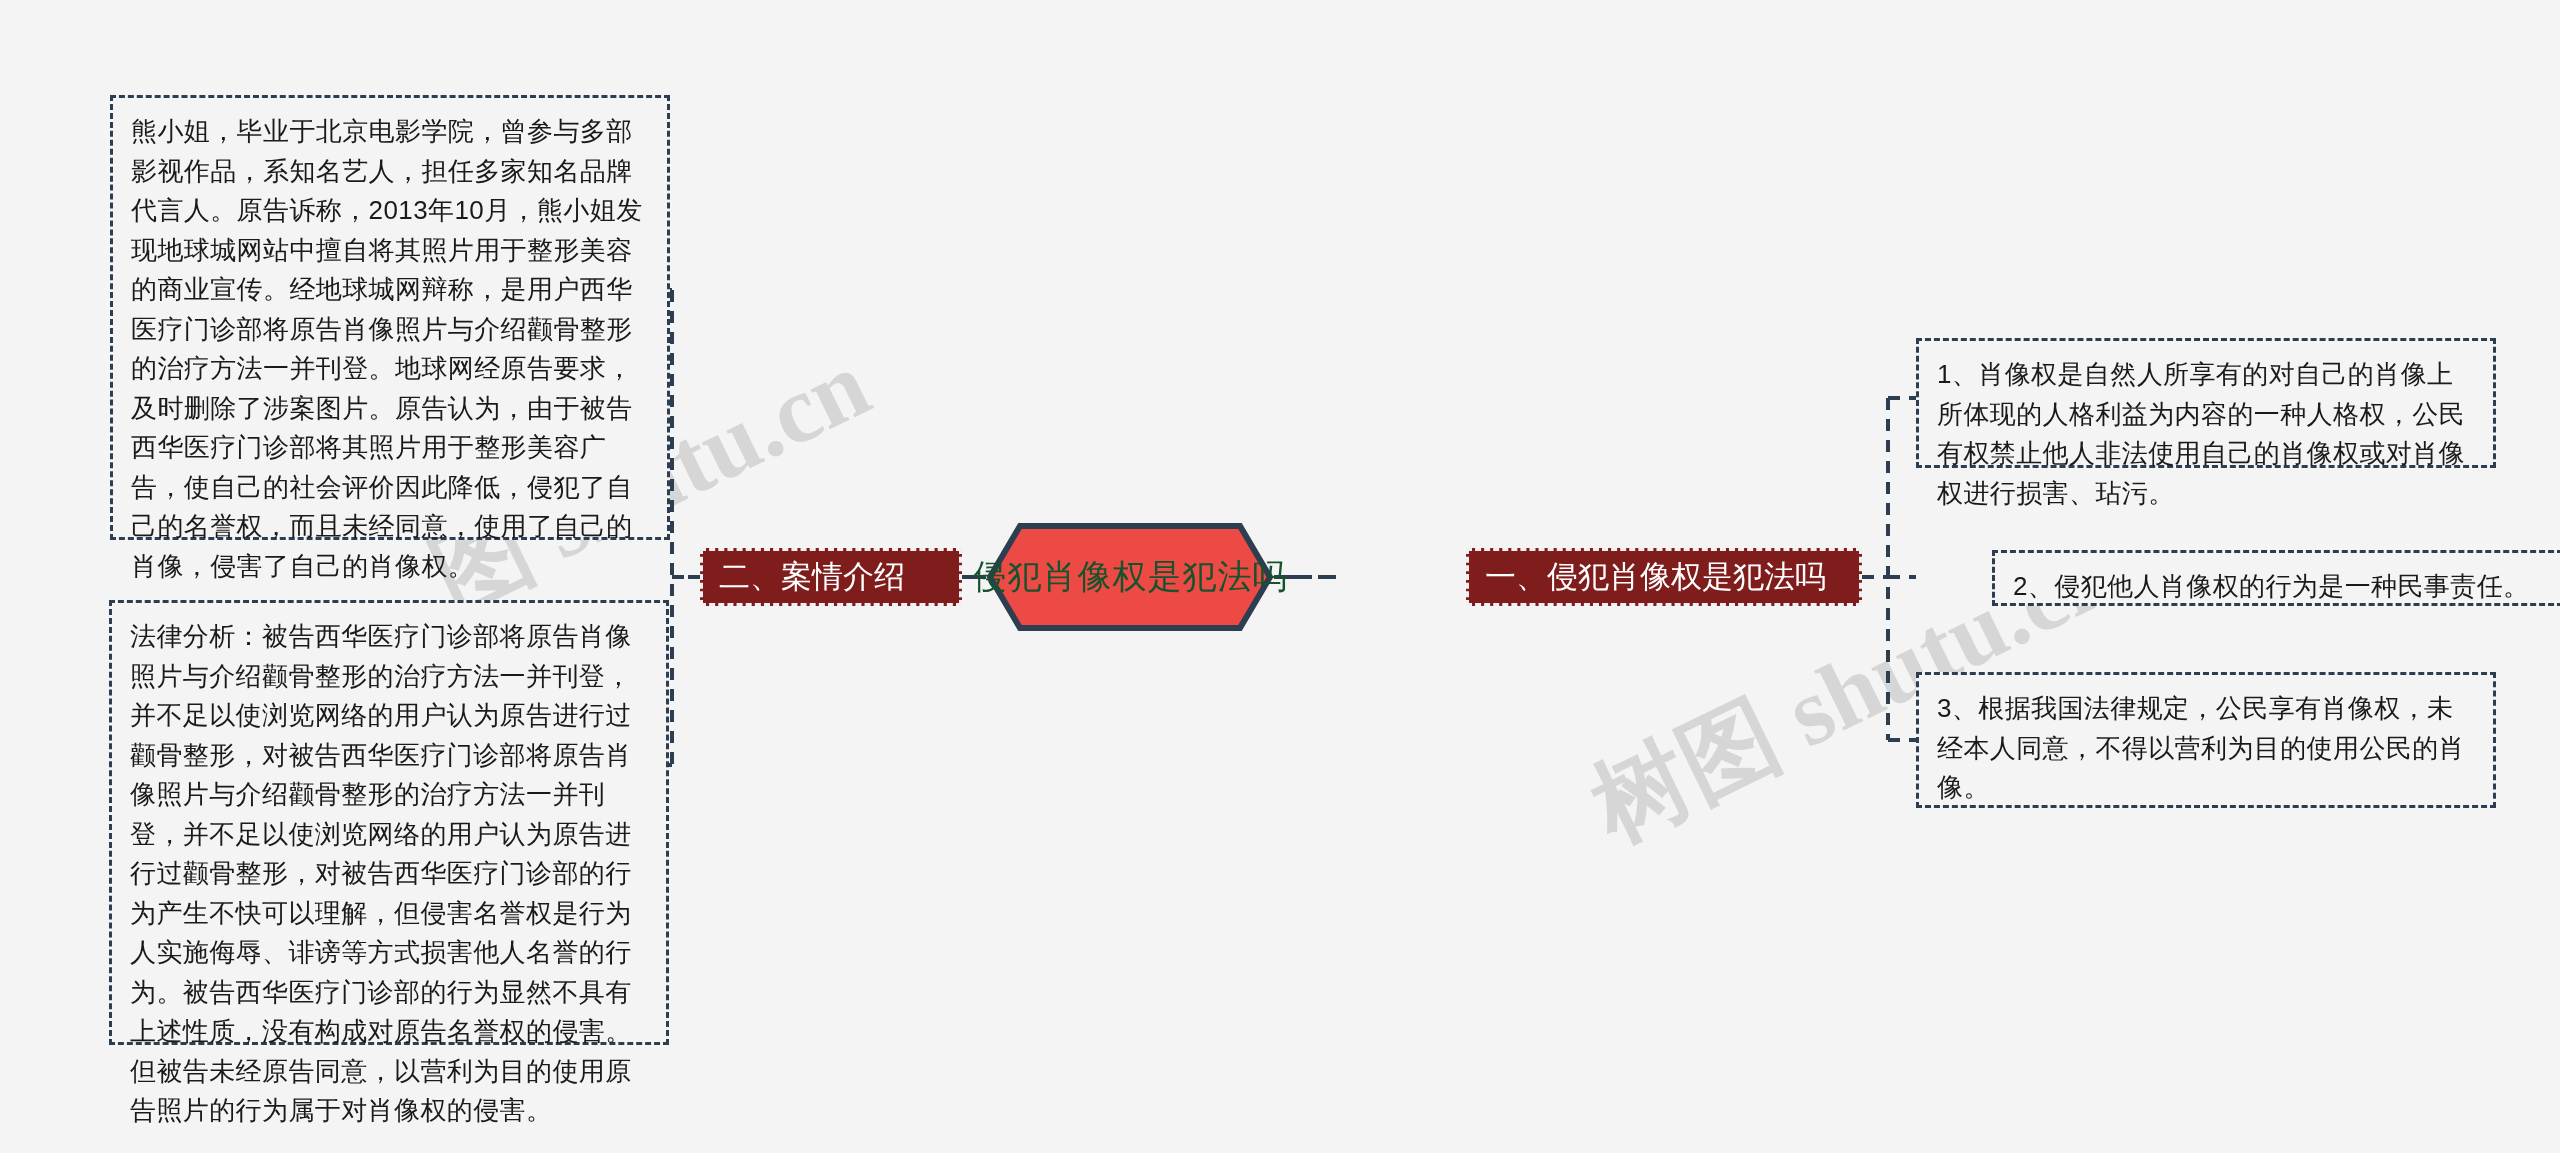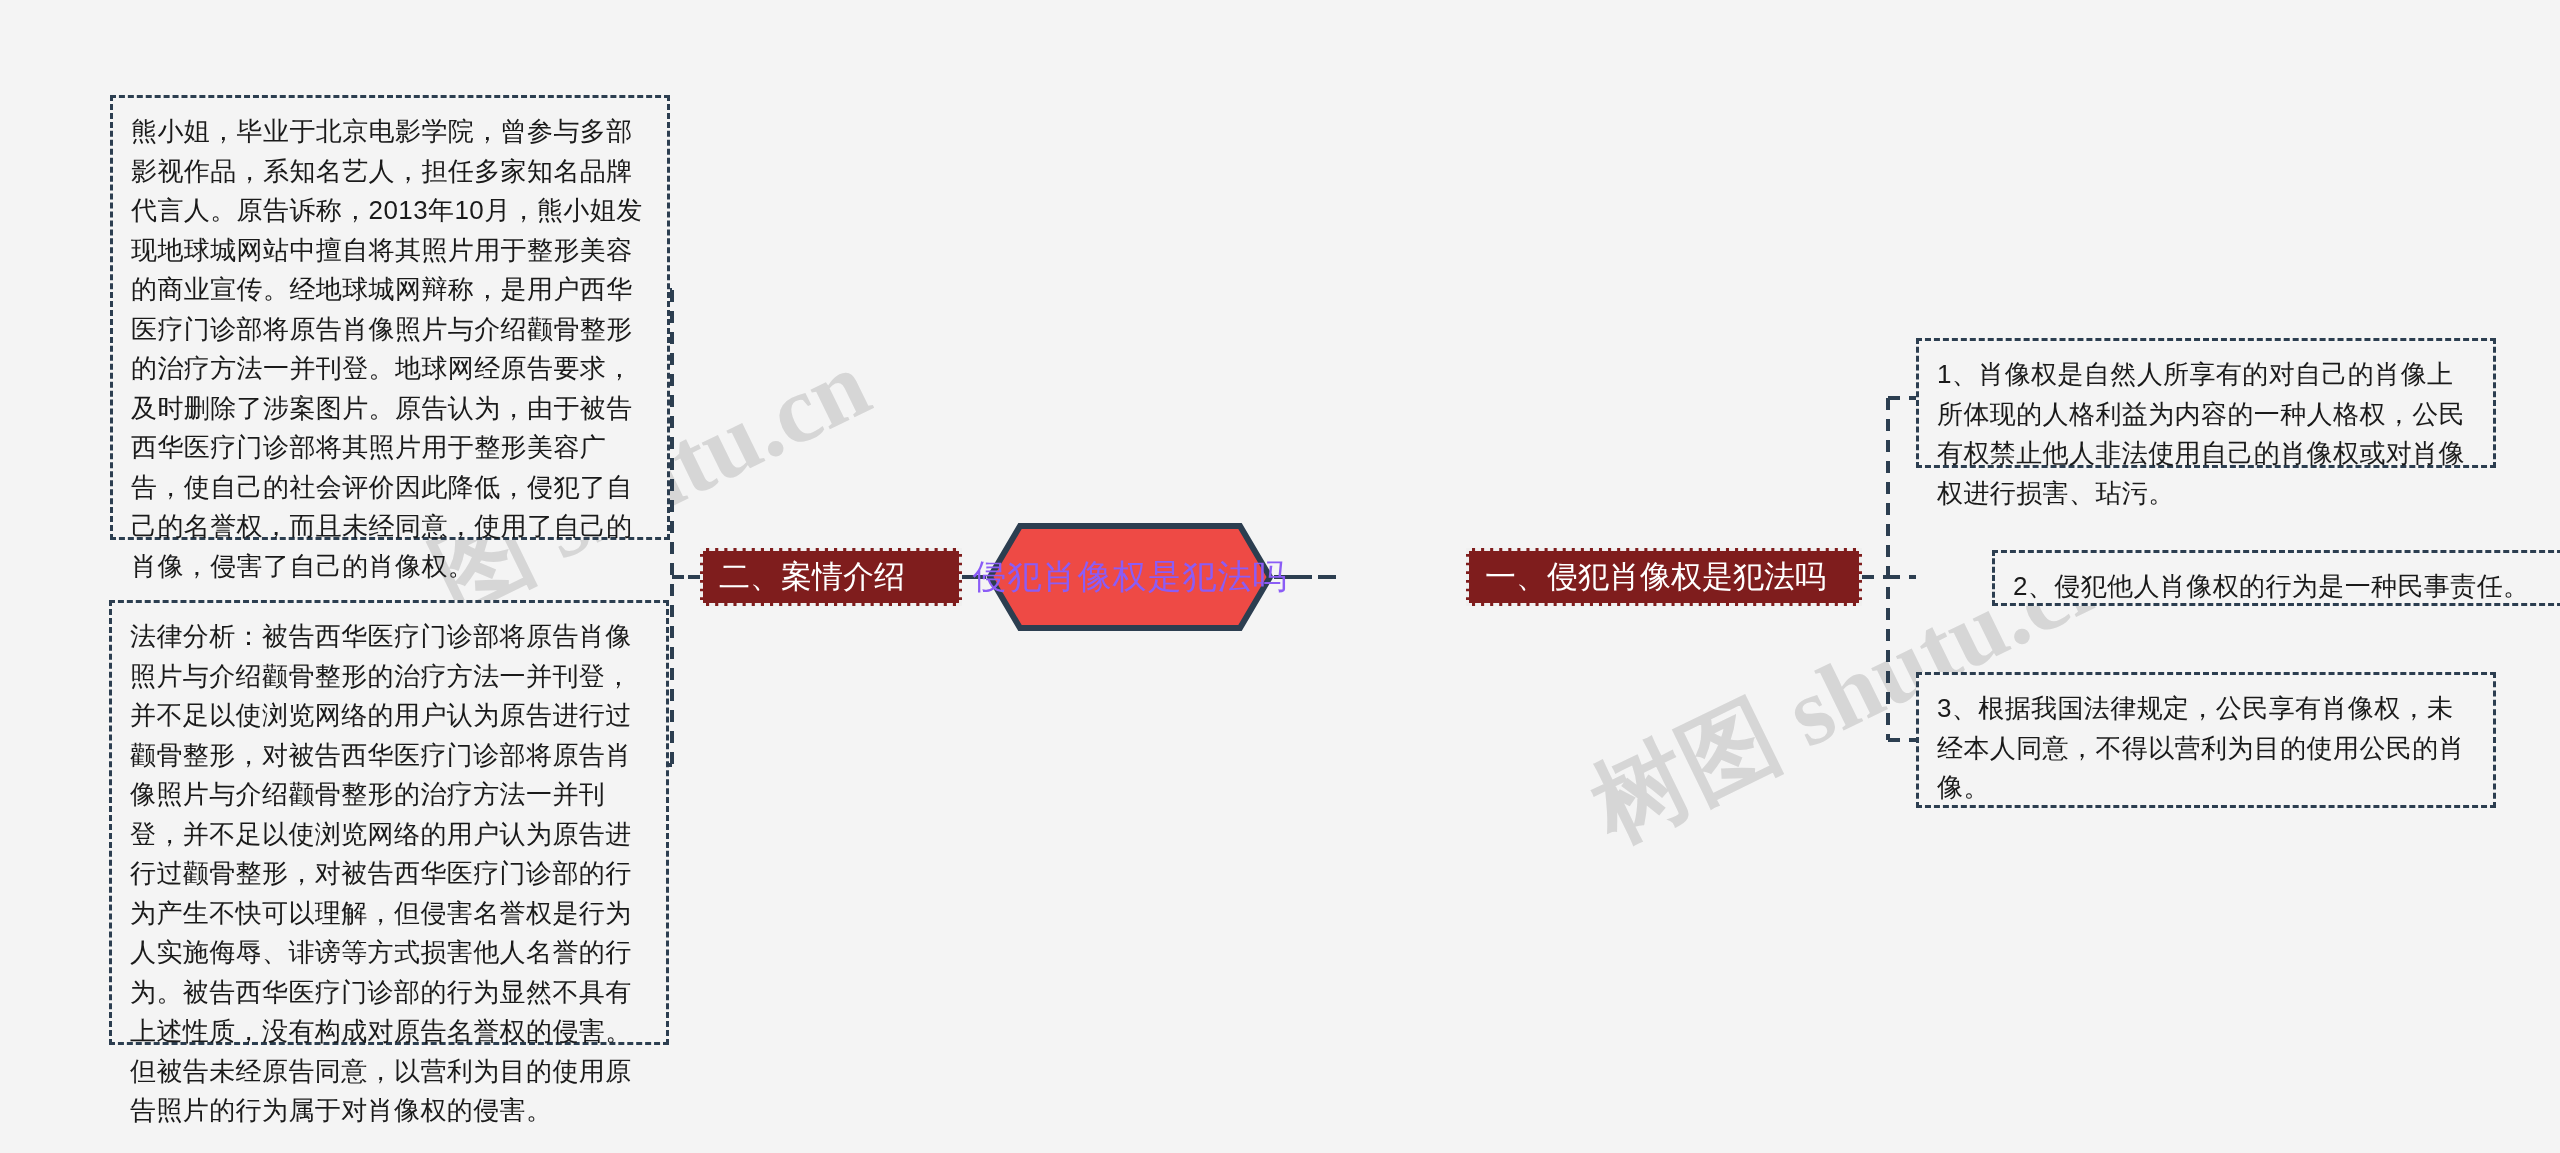--- a/index.html
+++ b/index.html
@@ -102,21 +102,21 @@
   }
   #node-root .root-label {
     position: absolute;
     left: 0;
     top: 0;
     width: 288px;
     height: 110px;
     display: flex;
     align-items: center;
     justify-content: center;
-    color: #8b5cf6;
+    color: #14532d;
     font-size: 34px;
     letter-spacing: 1px;
     white-space: nowrap;
   }
 </style>
 </head>
 <body>
 
 <div id="canvas">
 

